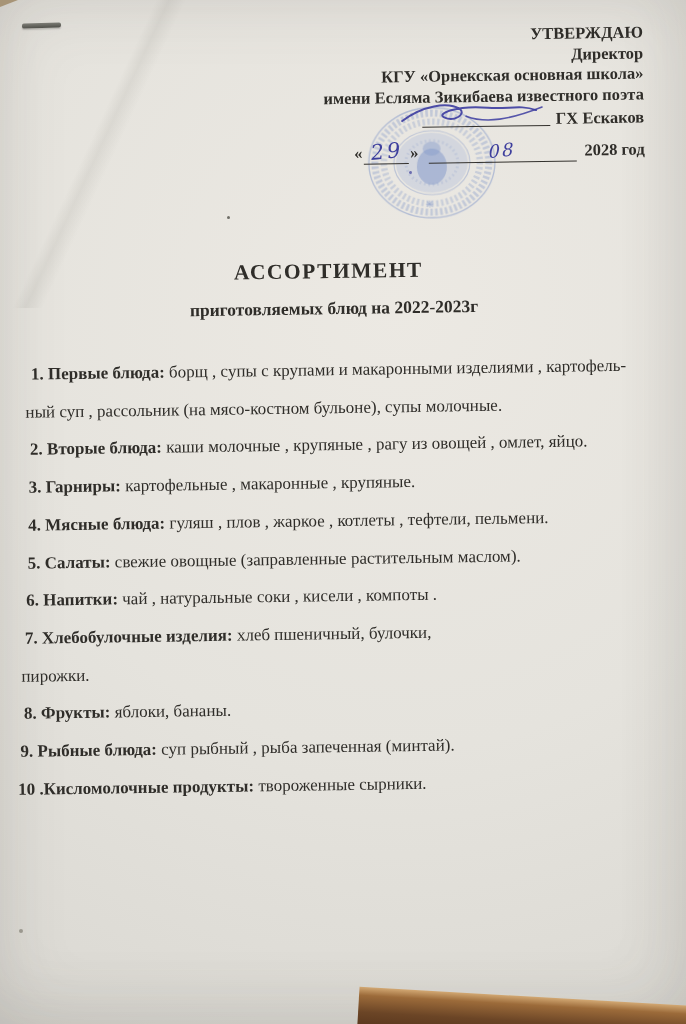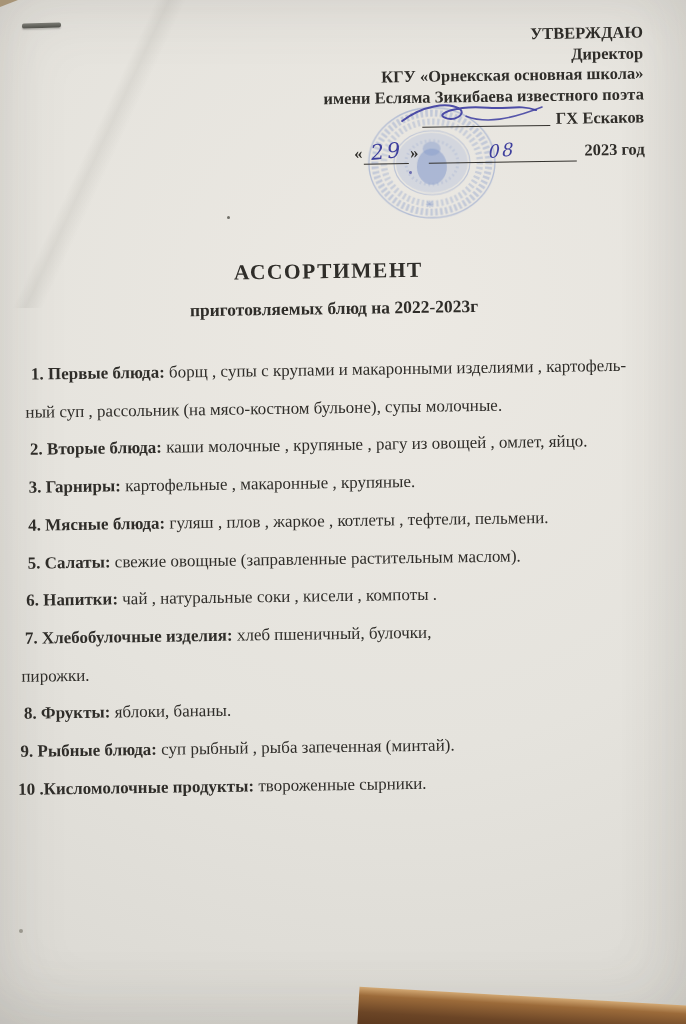--- a/index.html
+++ b/index.html
@@ -97,21 +97,21 @@
       <div class="sig-row">
         <svg class="sig-svg" viewBox="0 0 152 36">
           <path d="M6 23 C 26 8, 52 4, 64 12 C 70 17, 58 25, 48 20 C 40 16, 60 8, 92 11 C 112 13, 124 8, 140 14" fill="none" stroke="#3c3ca0" stroke-width="2" stroke-linecap="round" opacity="0.9"></path>
           <path d="M70 19 C 90 27, 114 23, 146 11" fill="none" stroke="#3c3ca0" stroke-width="1.6" stroke-linecap="round" opacity="0.85"></path>
         </svg>
         <span class="sig-line"></span><span class="signer">ГХ Ескаков</span>
       </div>
     </div>
 
     <div class="date-row">
-      <span>«</span><span class="day-wrap"><span class="hand">29</span></span><span>»</span><span class="month-seg"><span class="hand">08</span></span><span class="year">2023 год</span>
+      <span>«</span><span class="day-wrap"><span class="hand">29</span></span><span>»</span><span class="month-seg"><span class="hand">08</span></span><span class="year">2028 год</span>
     </div>
     <div class="inkdot"></div>
 
     <div class="doc-title">АССОРТИМЕНТ</div>
     <div class="doc-subtitle">приготовляемых блюд на 2022-2023г</div>
 
     <div class="list">
       <div class="line ln1"><b>1. Первые блюда:</b><span>  борщ , супы с крупами и макаронными изделиями , картофель-</span></div>
       <div class="line ln2"><span>ный суп , рассольник (на мясо-костном бульоне), супы молочные.</span></div>
       <div class="line ln3"><b>2. Вторые блюда:</b><span> каши молочные , крупяные , рагу из овощей , омлет, яйцо.</span></div>

